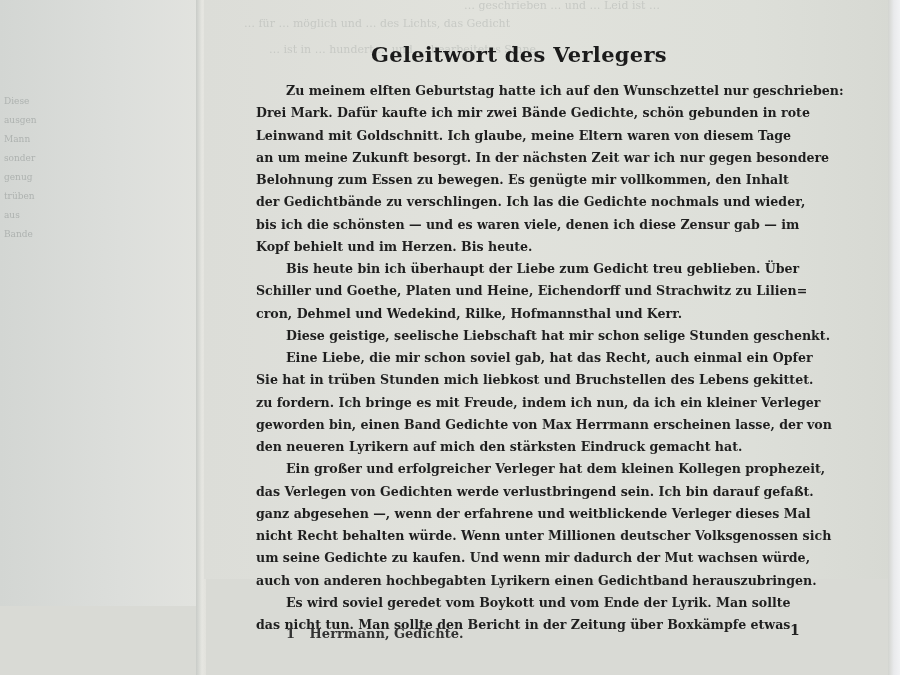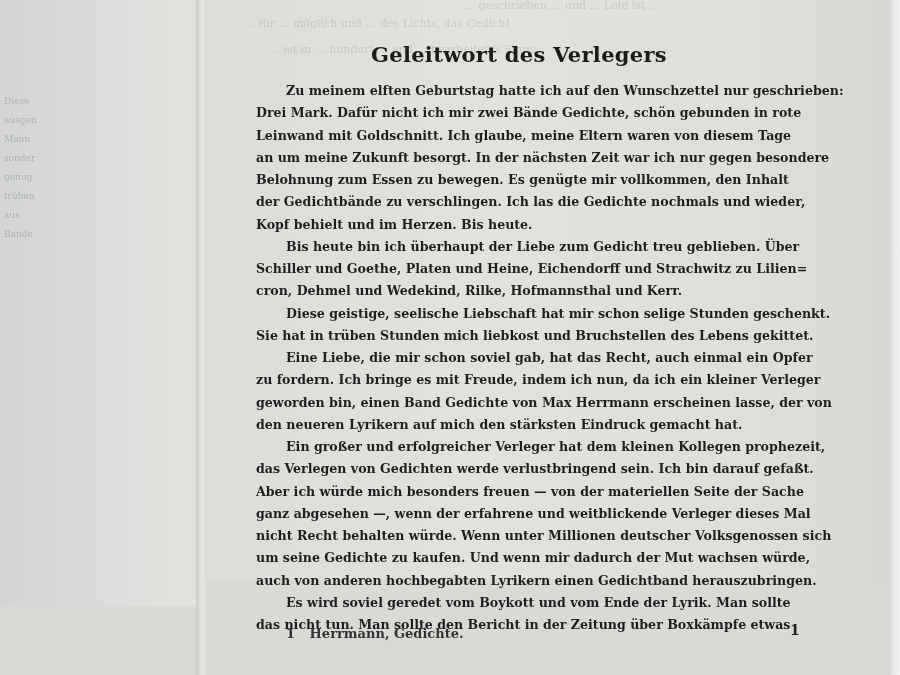--- a/index.html
+++ b/index.html
@@ -80,42 +80,42 @@
 <div class="right-page">
   <div class="bleed bleed-1">… geschrieben … und … Leid ist …</div>
   <div class="bleed bleed-2">… für … möglich und … des Lichts, das Gedicht</div>
   <div class="bleed bleed-3">… ist in … hundert … und … bearbeitetes Sinne</div>
 
   <div class="title">Geleitwort des Verlegers</div>
 
   <div class="text-block">
 
     <span class="line indent">Zu meinem elften Geburtstag hatte ich auf den Wunschzettel nur geschrieben:</span>
-    <span class="line">Drei Mark. Dafür nicht ich mir zwei Bände Gedichte, schön gebunden in rote</span>
+    <span class="line">Drei Mark. Dafür kaufte ich mir zwei Bände Gedichte, schön gebunden in rote</span>
     <span class="line">Leinwand mit Goldschnitt. Ich glaube, meine Eltern waren von diesem Tage</span>
     <span class="line">an um meine Zukunft besorgt. In der nächsten Zeit war ich nur gegen besondere</span>
     <span class="line">Belohnung zum Essen zu bewegen. Es genügte mir vollkommen, den Inhalt</span>
     <span class="line">der Gedichtbände zu verschlingen. Ich las die Gedichte nochmals und wieder,</span>
+    <span class="line">bis ich die schönsten — und es waren viele, denen ich diese Zensur gab — im</span>
     <span class="line last">Kopf behielt und im Herzen. Bis heute.</span>
 
     <span class="line indent">Bis heute bin ich überhaupt der Liebe zum Gedicht treu geblieben. Über</span>
     <span class="line">Schiller und Goethe, Platen und Heine, Eichendorff und Strachwitz zu Lilien=</span>
     <span class="line last">cron, Dehmel und Wedekind, Rilke, Hofmannsthal und Kerr.</span>
 
     <span class="line indent">Diese geistige, seelische Liebschaft hat mir schon selige Stunden geschenkt.</span>
+    <span class="line indent">Eine Liebe, die mir schon soviel gab, hat das Recht, auch einmal ein Opfer</span>
+
     <span class="line last">Sie hat in trüben Stunden mich liebkost und Bruchstellen des Lebens gekittet.</span>
-
-    <span class="line indent">Eine Liebe, die mir schon soviel gab, hat das Recht, auch einmal ein Opfer</span>
     <span class="line">zu fordern. Ich bringe es mit Freude, indem ich nun, da ich ein kleiner Verleger</span>
     <span class="line">geworden bin, einen Band Gedichte von Max Herrmann erscheinen lasse, der von</span>
     <span class="line last">den neueren Lyrikern auf mich den stärksten Eindruck gemacht hat.</span>
 
     <span class="line indent">Ein großer und erfolgreicher Verleger hat dem kleinen Kollegen prophezeit,</span>
     <span class="line">das Verlegen von Gedichten werde verlustbringend sein. Ich bin darauf gefaßt.</span>
-    <span class="line">Aber ich würde mich besonders freuen — von der materiellen Seite der Sache</span>
     <span class="line">ganz abgesehen —, wenn der erfahrene und weitblickende Verleger dieses Mal</span>
     <span class="line">nicht Recht behalten würde. Wenn unter Millionen deutscher Volksgenossen sich</span>
     <span class="line">um seine Gedichte zu kaufen. Und wenn mir dadurch der Mut wachsen würde,</span>
     <span class="line last">auch von anderen hochbegabten Lyrikern einen Gedichtband herauszubringen.</span>
 
     <span class="line indent">Es wird soviel geredet vom Boykott und vom Ende der Lyrik. Man sollte</span>
     <span class="line">das nicht tun. Man sollte den Bericht in der Zeitung über Boxkämpfe etwas</span>
 
   </div>
 

